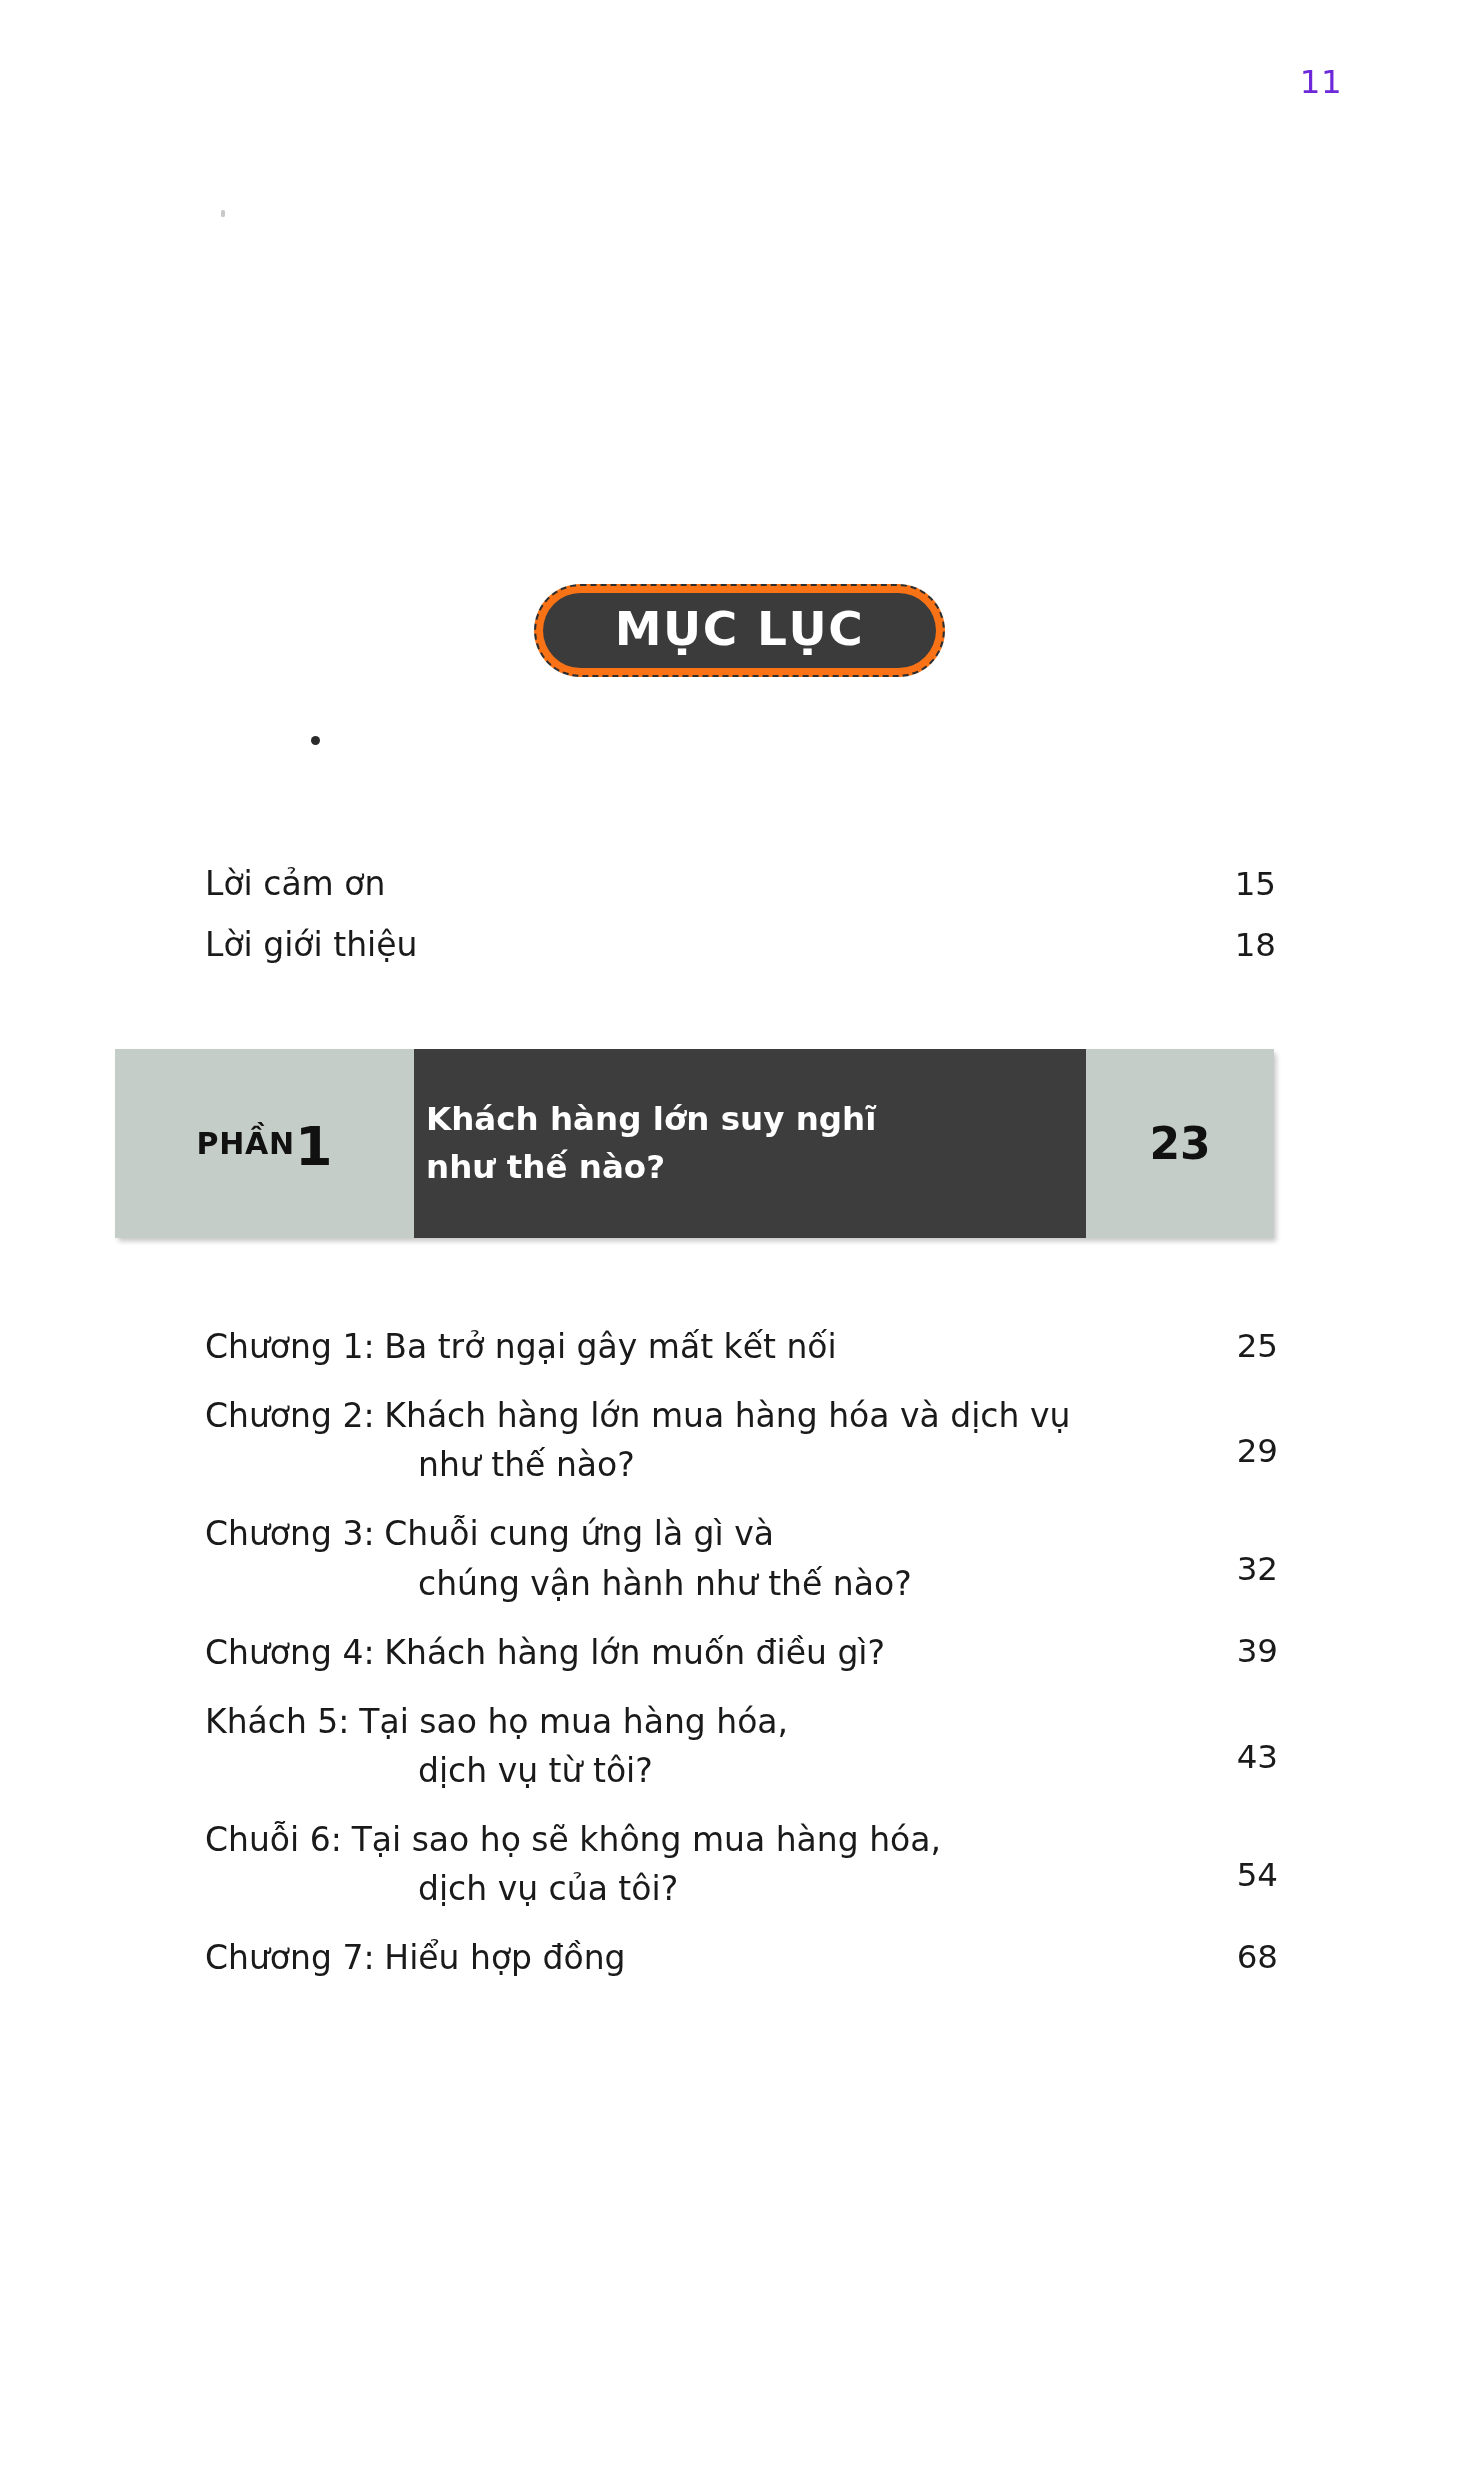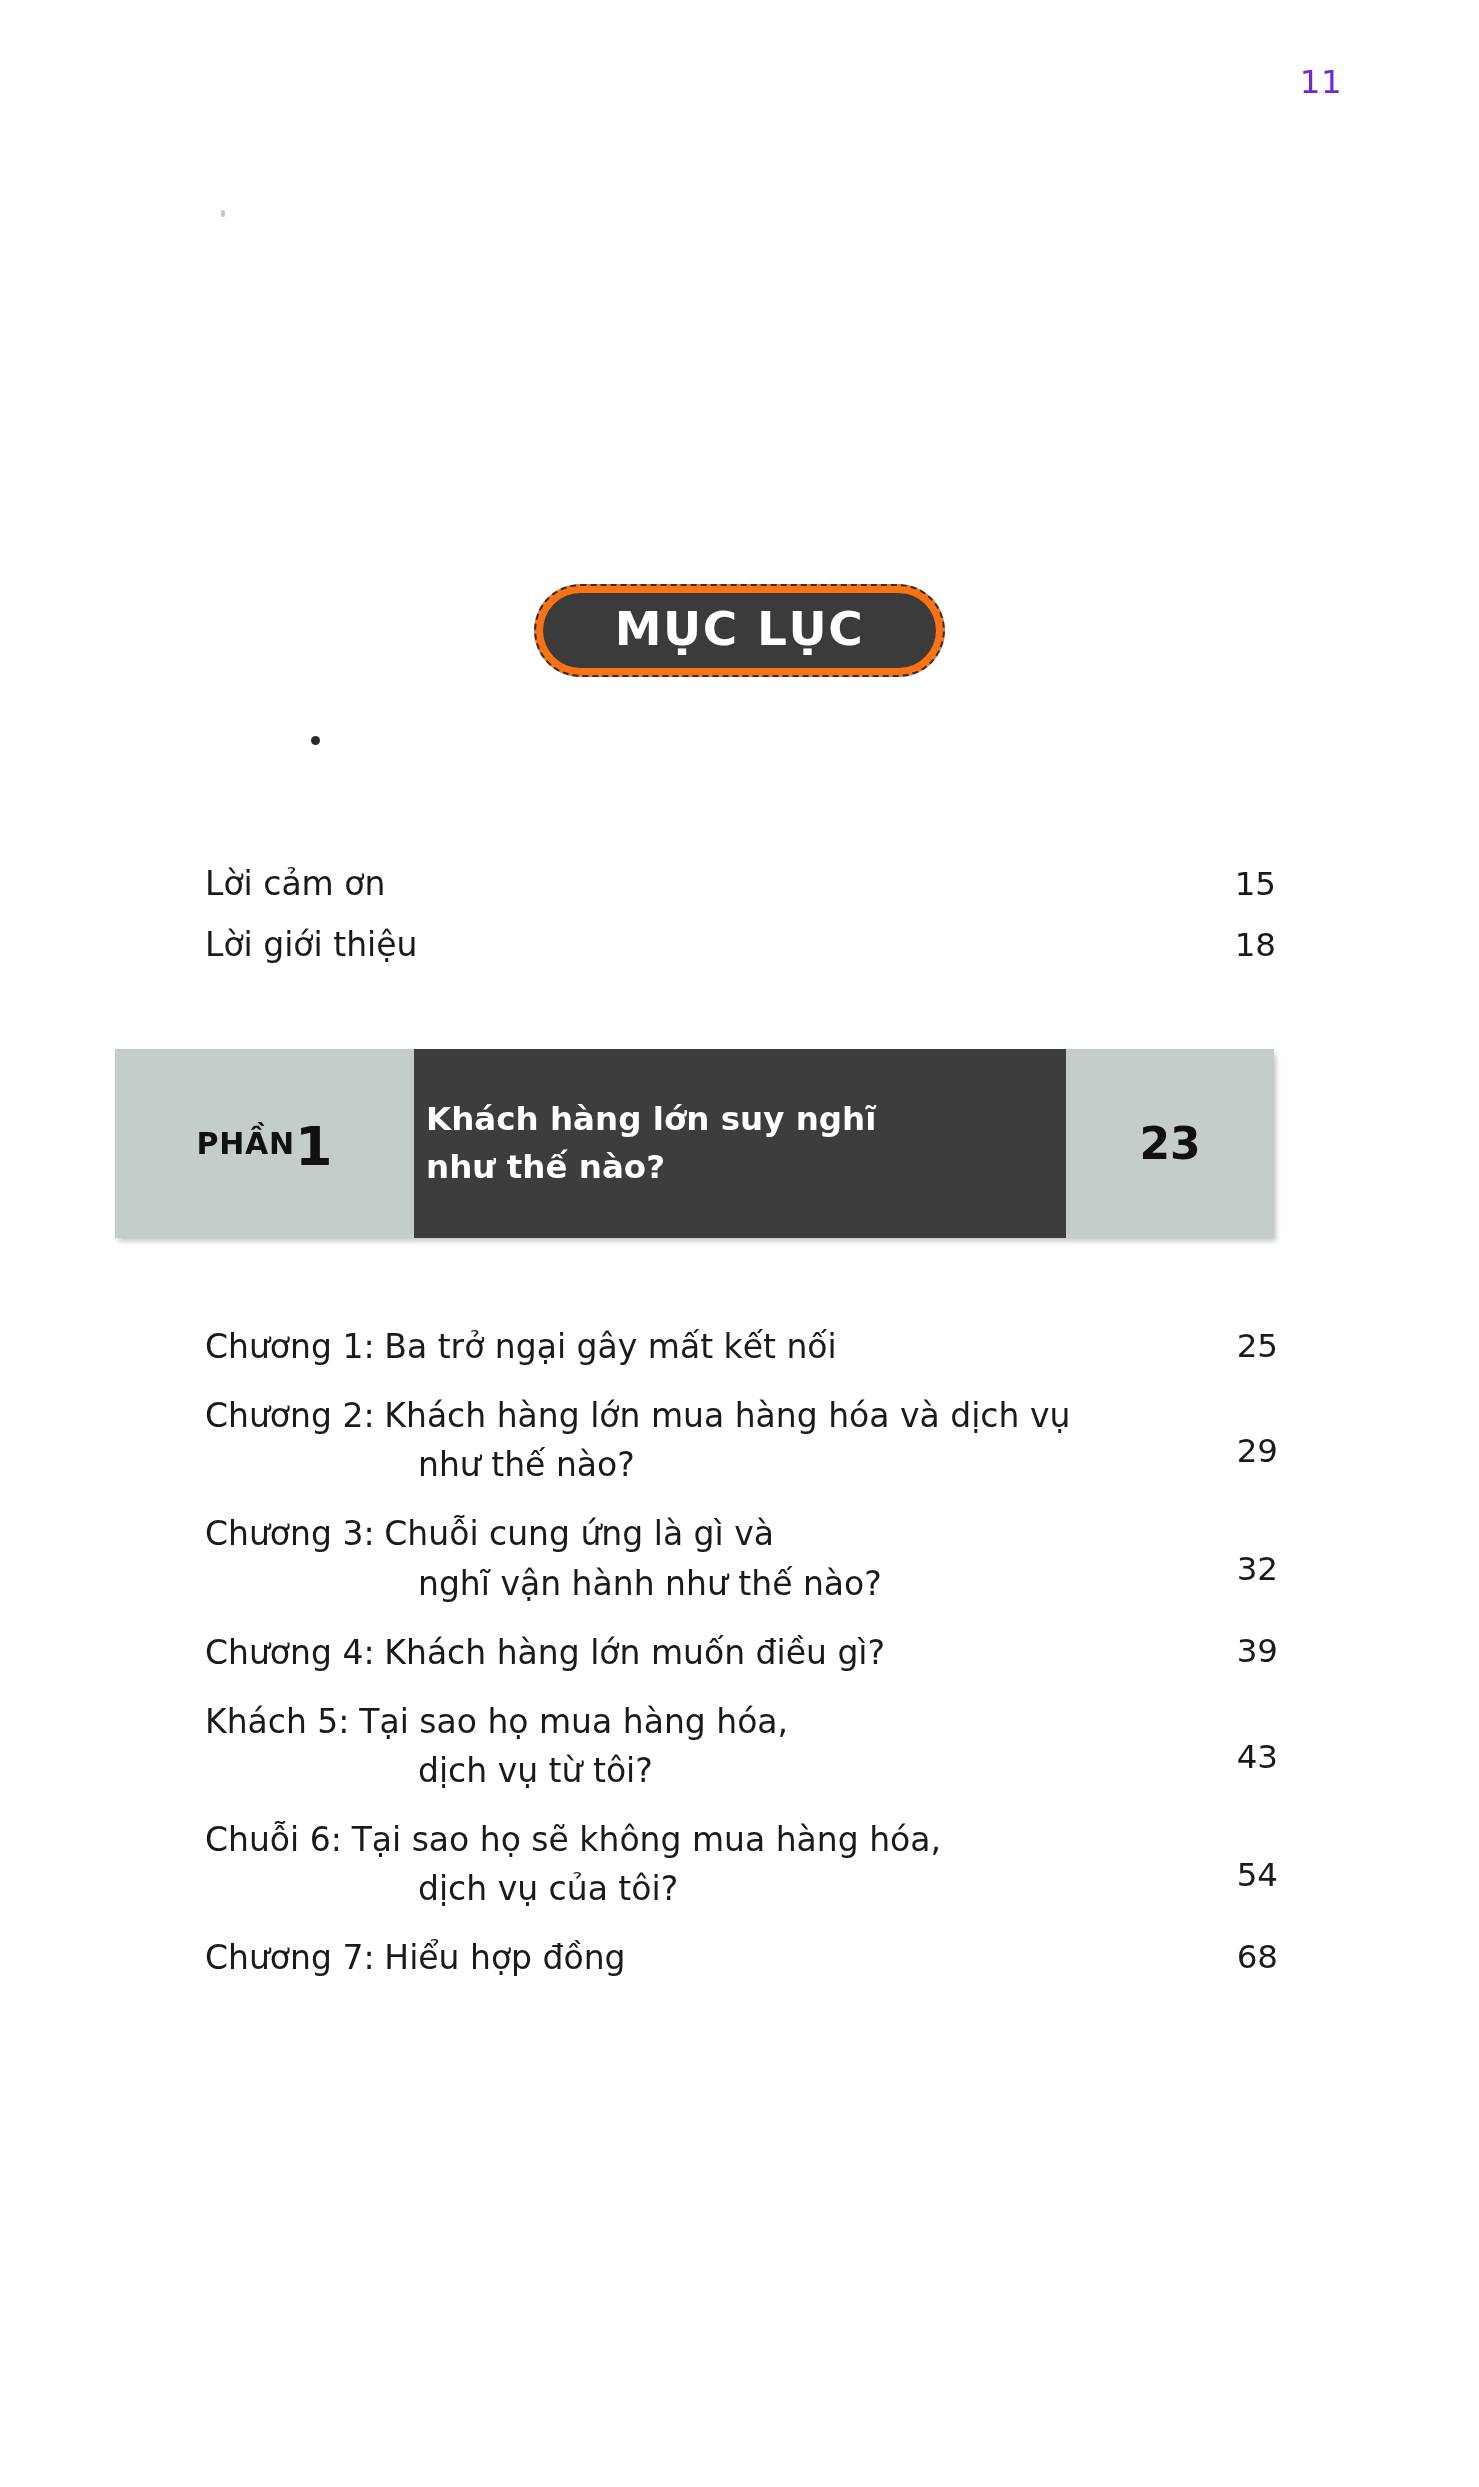--- a/index.html
+++ b/index.html
@@ -135,21 +135,21 @@
     padding-left: 12px;
   }
   .part-mid-title {
     color: #ffffff;
     font-size: 32.5px;
     font-weight: 700;
     line-height: 1.45;
     font-family: "DejaVu Sans", sans-serif;
   }
   .part-right {
-    width: 208px;
+    width: 188px;
     background: #c5cdc9;
     display: flex;
     align-items: center;
     justify-content: center;
   }
   .part-right-page {
     font-size: 44px;
     font-weight: 700;
     color: #111111;
     font-family: "DejaVu Sans", sans-serif;
@@ -278,21 +278,21 @@
       </div>
       <div class="chap-text2">như thế nào?</div>
       <span class="chap-page row2">29</span>
     </div>
 
     <div class="chap">
       <div class="chap-line">
         <span class="chap-label">Chương 3:</span>
         <span class="chap-text">Chuỗi cung ứng là gì và</span>
       </div>
-      <div class="chap-text2">nghĩ vận hành như thế nào?</div>
+      <div class="chap-text2">chúng vận hành như thế nào?</div>
       <span class="chap-page row2">32</span>
     </div>
 
     <div class="chap">
       <div class="chap-line">
         <span class="chap-label">Chương 4:</span>
         <span class="chap-text">Khách hàng lớn muốn điều gì?</span>
       </div>
       <span class="chap-page row1">39</span>
     </div>

